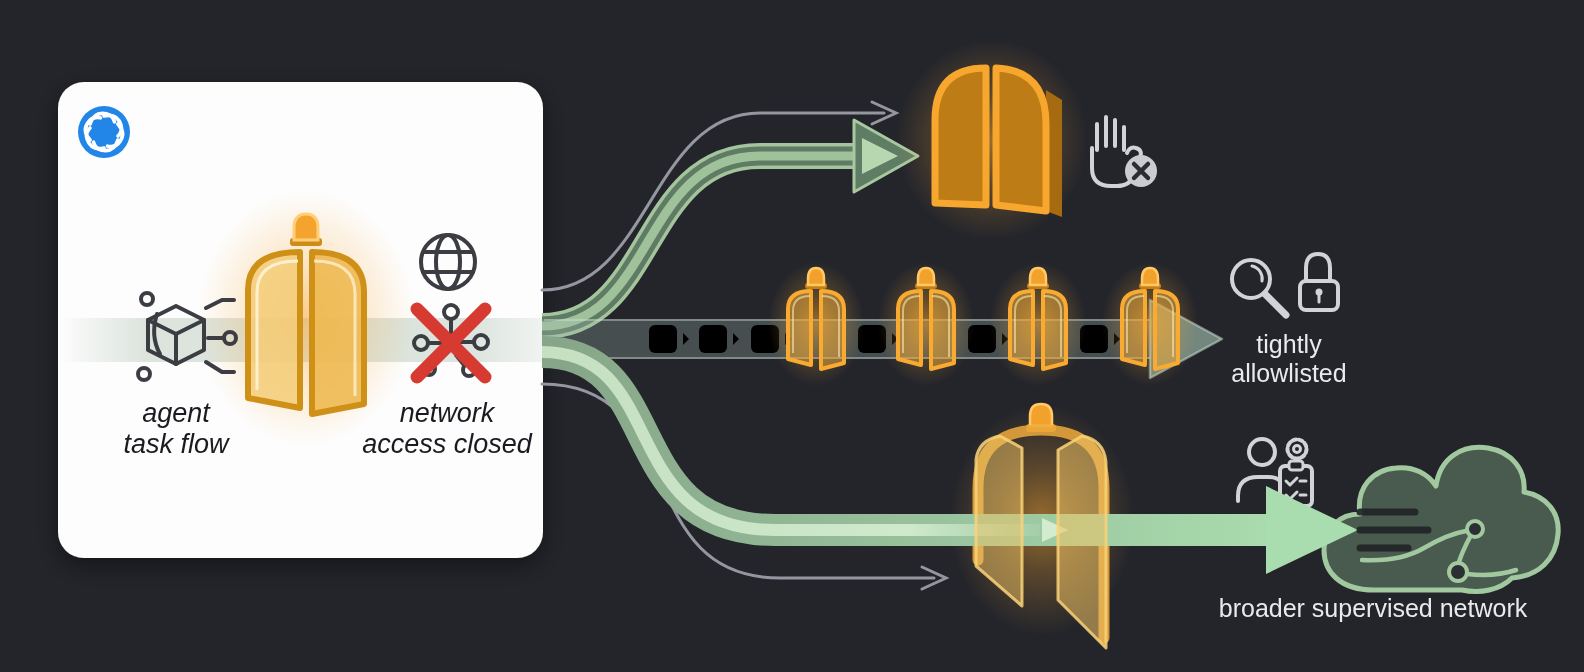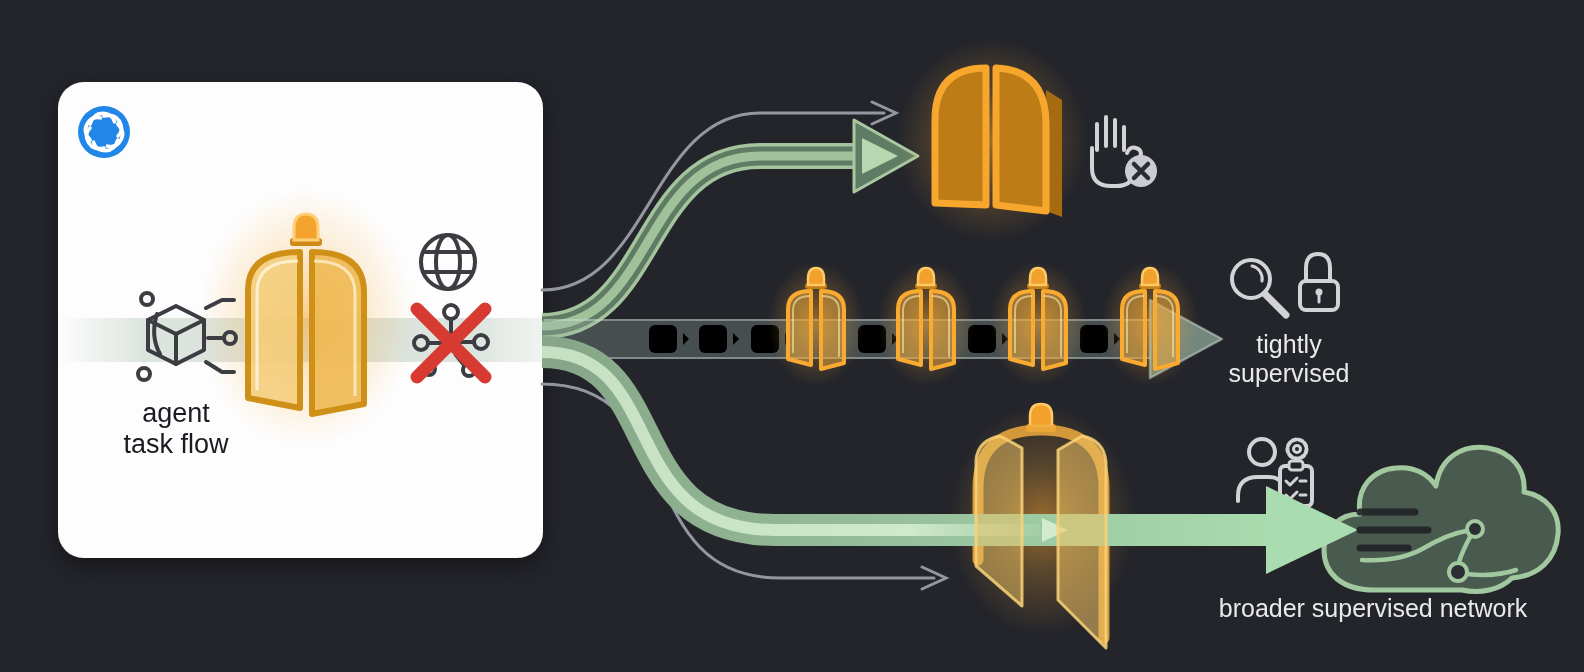--- a/index.html
+++ b/index.html
@@ -1,20 +1,20 @@
 <!DOCTYPE html>
 <html><head>
 <meta charset="utf-8">
 <style>
   body{margin:0;background:#17181c;font-family:"Liberation Sans",sans-serif;}
   .stage{position:relative;width:1584px;height:672px;background:#24252b;overflow:hidden;}
   svg{position:absolute;inset:0;}
   .lbl{position:absolute;text-align:center;white-space:pre-line;color:#e9eaec;
        font-family:"Liberation Sans",sans-serif;}
-  .lbl-dark{color:#1a1a20;font-weight:500;font-size:27px;line-height:31px;}
+  .lbl-dark{color:#1a1a20;font-weight:500;font-size:27px;line-height:31px;font-style:italic;}
   .lbl-light{font-weight:400;font-size:25px;line-height:29px;}
   #lbl-agent{left:86px;top:398px;width:180px;}
   #lbl-network{left:347px;top:398px;width:200px;}
   #lbl-allow{left:1199px;top:330px;width:180px;}
   #lbl-broad{left:1203px;top:594px;width:340px;}
   
   .ic-dark{stroke:#3c3d43;fill:none;stroke-width:4;stroke-linecap:round;stroke-linejoin:round;}
   .ic-light{stroke:#d2d3d7;fill:none;stroke-width:4;stroke-linecap:round;stroke-linejoin:round;}
   .ic-green{stroke:#a2c89f;fill:none;stroke-width:4.5;stroke-linecap:round;stroke-linejoin:round;}
   .gray-line{stroke:#9597a0;stroke-width:3;fill:none;stroke-linecap:round;}
@@ -256,16 +256,18 @@
         <path d="M 1467 574 Q 1495 577 1516 570"></path>
       </g>
       <circle cx="1475" cy="529" r="8" fill="#2b2e32" stroke="#a2c89f" stroke-width="4"></circle>
       <circle cx="1458" cy="572" r="9" fill="#2b2e32" stroke="#a2c89f" stroke-width="4"></circle>
     </g>
   </g>
 </svg>
 
 <div id="lbl-agent" class="lbl lbl-dark">agent
 task flow</div>
+<div id="lbl-network" class="lbl lbl-dark">network
+access closed</div>
 <div id="lbl-allow" class="lbl lbl-light">tightly
-supervised</div>
+allowlisted</div>
 <div id="lbl-broad" class="lbl lbl-light">broader supervised network</div>
 </div>
 
 </body></html>

